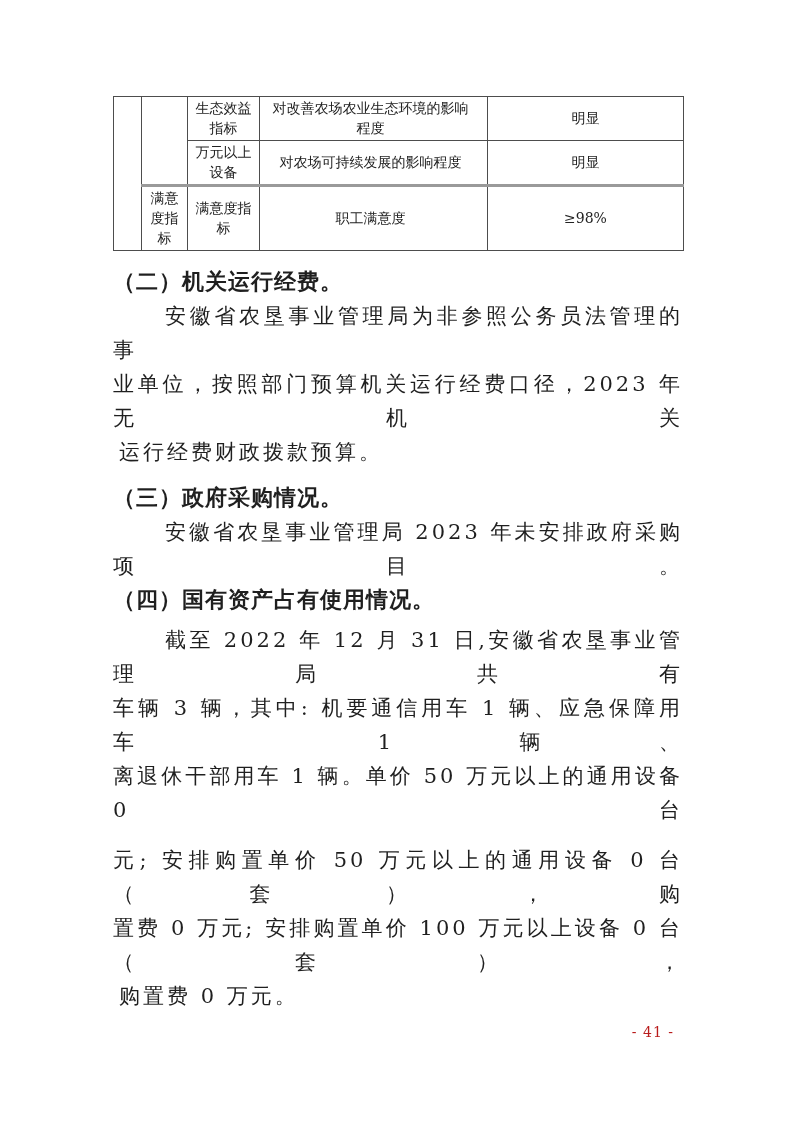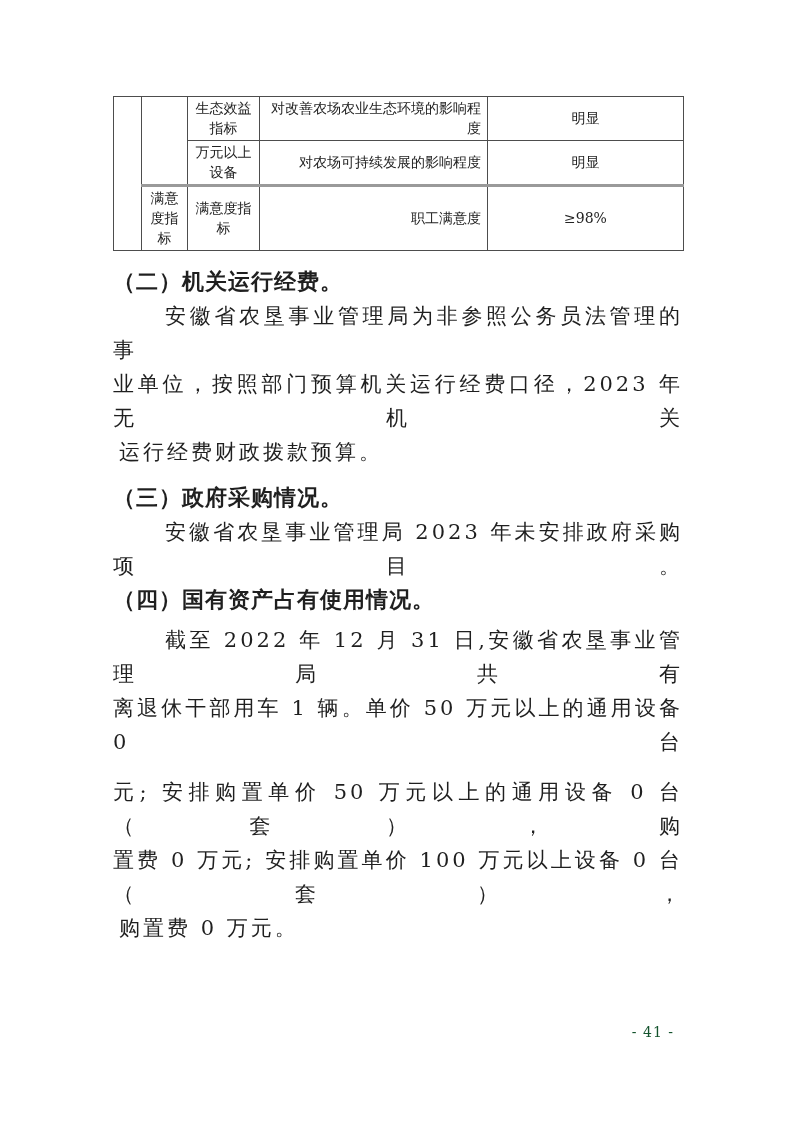--- a/index.html
+++ b/index.html
@@ -30,23 +30,23 @@
   table.indicator-table td {
     border: 1px solid #4d4d4d;
     text-align: center;
     vertical-align: middle;
     padding: 2px 4px;
     line-height: 1.4;
     word-break: break-all;
     overflow: hidden;
   }
   table.indicator-table td.left {
-    text-align: right;
+    text-align: center;
     padding-left: 8px;
-    padding-right: 6px;
+    padding-right: 14px;
   }
   tr.row-1 { height: 38px; }
   tr.row-2 { height: 34px; }
   tr.row-3 { height: 50px; }
   tr.thick-sep td { border-top: 3px solid #9a9a9a; }
   
   .heading {
     font-family: "DejaVu Sans", sans-serif;
     font-weight: bold;
     font-size: 22px;
@@ -69,21 +69,21 @@
   .mt6  { margin-top: 6px; }
   .mt12 { margin-top: 12px; }
   .mt16 { margin-top: 16px; }
   
   .page-number {
     position: absolute;
     right: 120px;
     top: 1024px;
     font-size: 14px;
     letter-spacing: 1px;
-    color: #14532d;
+    color: #b91c1c;
   }
 </style>
 </head>
 <body>
 
 <div class="page">
   <div class="content">
 
     <table class="indicator-table">
       <colgroup>
@@ -123,20 +123,21 @@
     </div>
 
     <div class="heading mt12">（三）政府采购情况。</div>
     <div>
       <div class="line fill first">安徽省农垦事业管理局 2023 年未安排政府采购项目。</div>
     </div>
 
     <div class="heading">（四）国有资产占有使用情况。</div>
     <div class="mt6">
       <div class="line fill first">截至 2022 年 12 月 31 日,安徽省农垦事业管理局共有</div>
+      <div class="line fill">车辆 3 辆，其中: 机要通信用车 1 辆、应急保障用车 1 辆、</div>
       <div class="line fill">离退休干部用车 1 辆。单价 50 万元以上的通用设备 0 台</div>
     </div>
     <div class="mt16">
       <div class="line fill">元; 安排购置单价 50 万元以上的通用设备 0 台（套），购</div>
       <div class="line fill">置费 0 万元; 安排购置单价 100 万元以上设备 0 台（套），</div>
       <div class="line end">购置费 0 万元。</div>
     </div>
 
   </div>
 

